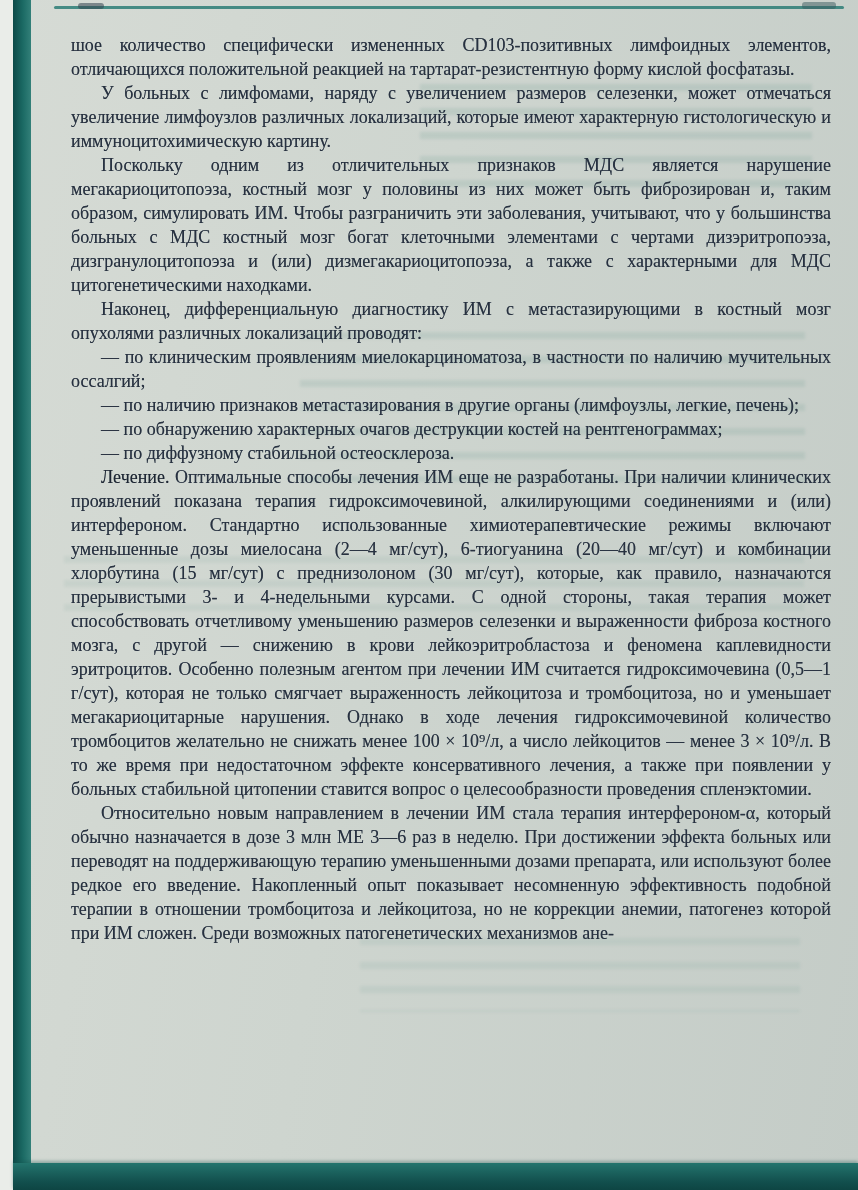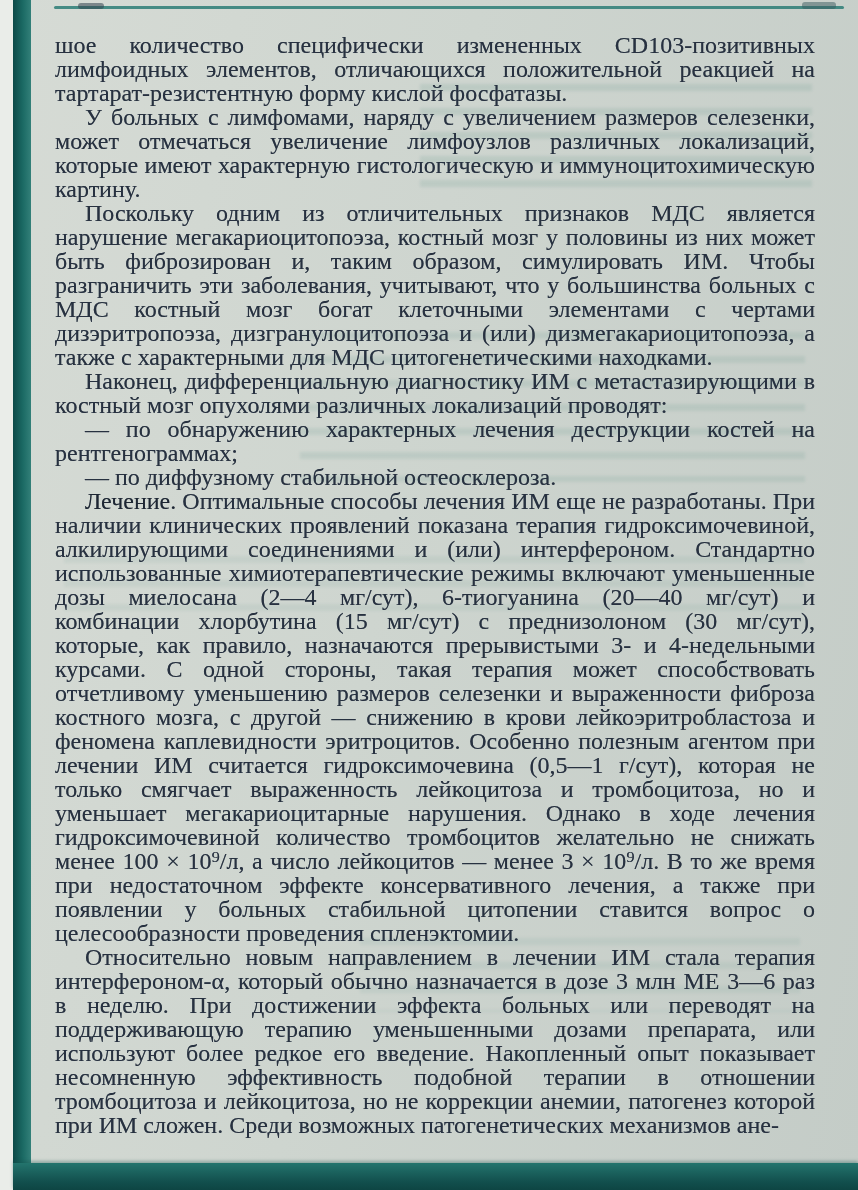--- a/index.html
+++ b/index.html
@@ -43,22 +43,22 @@
       rgba(86,140,130,.20) 0 7px,
       rgba(86,140,130,0) 7px 24px);
     filter:blur(1.6px);
   }
   .b1 { left:420px; top:84px;  width:392px; height:112px; opacity:.75; }
   .b2 { left:300px; top:332px; width:505px; height:150px; opacity:.7;  }
   .b3 { left:64px;  top:556px; width:740px; height:58px;  opacity:.45; }
   .b4 { left:360px; top:938px; width:440px; height:74px;  opacity:.5;  }
   
   .text-block {
-    position:absolute; z-index:2; left:55px; top:33px; width:760px;
-    color:#273140; font-size:24px; line-height:24px;
+    position:absolute; z-index:2; left:71px; top:33px; width:760px;
+    color:#273140; font-size:18px; line-height:24px;
     text-align:justify; hyphens:auto;
     text-shadow:0 0 .4px rgba(39,49,64,.55);
   }
   .para { margin:0; text-indent:30px; }
   .para.flush { text-indent:0; }
   .para b { font-weight:normal; color:#1d2633; }
 </style>
 </head>
 <body>
 
@@ -71,18 +71,20 @@
   <div class="artifact a2"></div>
   <div class="bleed b1"></div>
   <div class="bleed b2"></div>
   <div class="bleed b3"></div>
   <div class="bleed b4"></div>
   <div class="text-block">
       <p class="para flush">шое количество специфически измененных CD103-позитивных лимфоидных элементов, отличающихся положительной реакцией на тартарат-резистентную форму кислой фосфатазы.</p>
       <p class="para indent">У больных с лимфомами, наряду с увеличением размеров селезенки, может отмечаться увеличение лимфоузлов различных локализаций, которые имеют характерную гистологическую и иммуноцитохимическую картину.</p>
       <p class="para indent">Поскольку одним из отличительных признаков МДС является нарушение мегакариоцитопоэза, костный мозг у половины из них может быть фиброзирован и, таким образом, симулировать ИМ. Чтобы разграничить эти заболевания, учитывают, что у большинства больных с МДС костный мозг богат клеточными элементами с чертами дизэритропоэза, дизгранулоцитопоэза и (или) дизмегакариоцитопоэза, а также с характерными для МДС цитогенетическими находками.</p>
       <p class="para indent">Наконец, дифференциальную диагностику ИМ с метастазирующими в костный мозг опухолями различных локализаций проводят:</p>
-      <p class="para indent list">— по обнаружению характерных лечения деструкции костей на рентгенограммах;</p>
+      <p class="para indent list">— по клиническим проявлениям миелокарциноматоза, в частности по наличию мучительных оссалгий;</p>
+      <p class="para indent list">— по наличию признаков метастазирования в другие органы (лимфоузлы, легкие, печень);</p>
+      <p class="para indent list">— по обнаружению характерных очагов деструкции костей на рентгенограммах;</p>
       <p class="para indent list">— по диффузному стабильной остеосклероза.</p>
       <p class="para indent"><b>Лечение.</b> Оптимальные способы лечения ИМ еще не разработаны. При наличии клинических проявлений показана терапия гидроксимочевиной, алкилирующими соединениями и (или) интерфероном. Стандартно использованные химиотерапевтические режимы включают уменьшенные дозы миелосана (2—4 мг/сут), 6-тиогуанина (20—40 мг/сут) и комбинации хлорбутина (15 мг/сут) с преднизолоном (30 мг/сут), которые, как правило, назначаются прерывистыми 3- и 4-недельными курсами. С одной стороны, такая терапия может способствовать отчетливому уменьшению размеров селезенки и выраженности фиброза костного мозга, с другой — снижению в крови лейкоэритробластоза и феномена каплевидности эритроцитов. Особенно полезным агентом при лечении ИМ считается гидроксимочевина (0,5—1 г/сут), которая не только смягчает выраженность лейкоцитоза и тромбоцитоза, но и уменьшает мегакариоцитарные нарушения. Однако в ходе лечения гидроксимочевиной количество тромбоцитов желательно не снижать менее 100 × 10⁹/л, а число лейкоцитов — менее 3 × 10⁹/л. В то же время при недостаточном эффекте консервативного лечения, а также при появлении у больных стабильной цитопении ставится вопрос о целесообразности проведения спленэктомии.</p>
       <p class="para indent">Относительно новым направлением в лечении ИМ стала терапия интерфероном-α, который обычно назначается в дозе 3 млн МЕ 3—6 раз в неделю. При достижении эффекта больных или переводят на поддерживающую терапию уменьшенными дозами препарата, или используют более редкое его введение. Накопленный опыт показывает несомненную эффективность подобной терапии в отношении тромбоцитоза и лейкоцитоза, но не коррекции анемии, патогенез которой при ИМ сложен. Среди возможных патогенетических механизмов ане-</p>
     </div>
 </div>
 
 </body></html>

